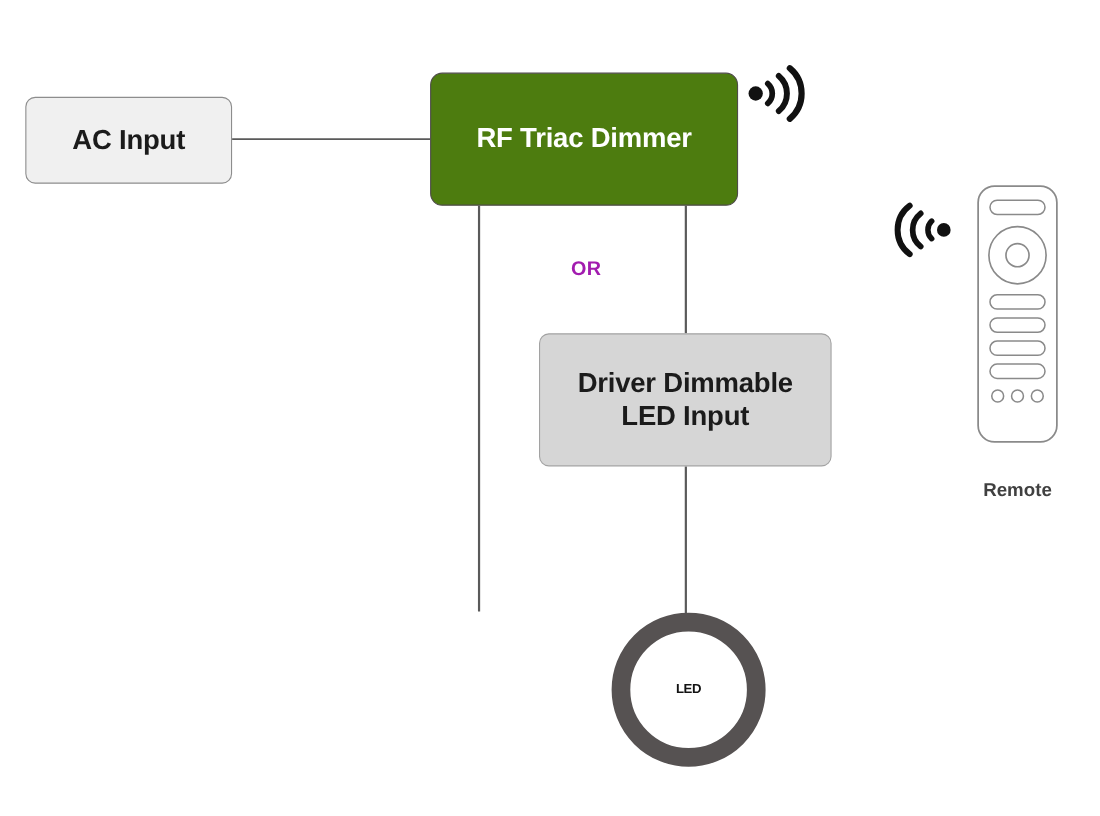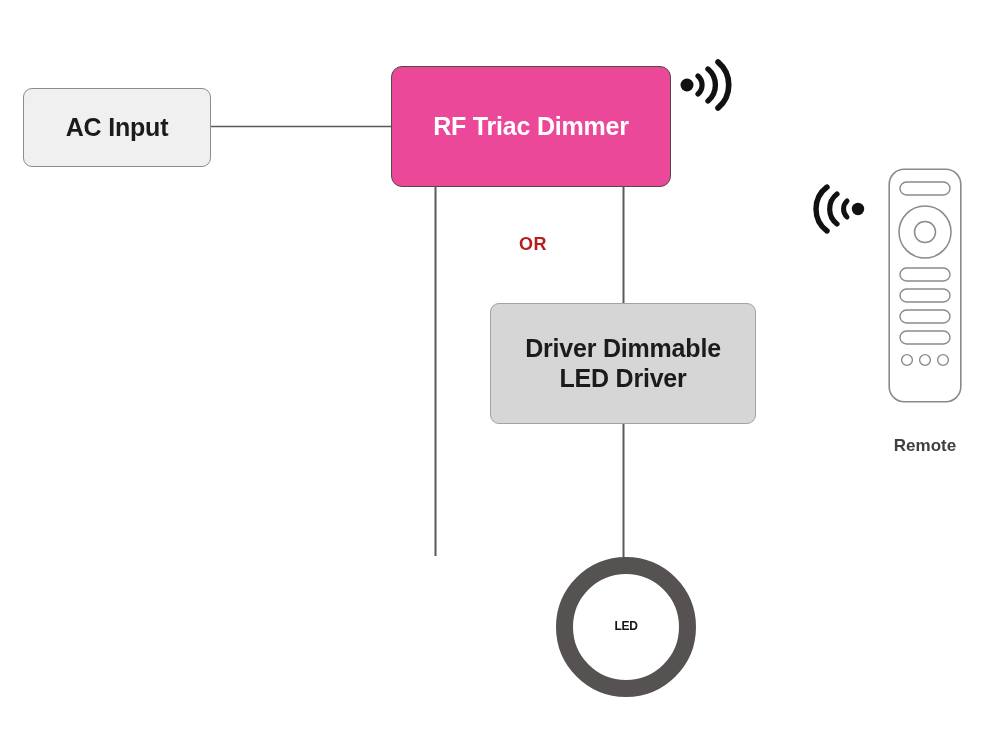--- a/index.html
+++ b/index.html
@@ -54,21 +54,21 @@
     color: #1b1b1b;
     font-size: 25px;
     font-weight: bold;
   }
 
   #dimmer-box {
     left: 391px;
     top: 66px;
     width: 280px;
     height: 121px;
-    background: #ec4899;
+    background: #4d7c0f;
     border: 1px solid #4f4b4a;
     border-radius: 11px;
   }
   #dimmer-box .node-label {
     color: #ffffff;
     font-size: 25px;
     font-weight: bold;
   }
 
   #driver-box {
@@ -85,21 +85,21 @@
     font-weight: bold;
   }
 
   
   #or-label {
     position: absolute;
     left: 493px;
     top: 234px;
     width: 80px;
     text-align: center;
-    color: #b91c1c;
+    color: #a21caf;
     font-size: 18px;
     font-weight: bold;
     letter-spacing: 0.5px;
   }
 
   
   .lamp {
     position: absolute;
     box-sizing: border-box;
     border-radius: 50%;
@@ -199,21 +199,21 @@
     <path d="M21 19 A 12 12 0 0 1 21 37" fill="none" stroke="#111111" stroke-width="5.2" stroke-linecap="round"></path>
     <path d="M31 12 A 21 21 0 0 1 31 44" fill="none" stroke="#111111" stroke-width="5.4" stroke-linecap="round"></path>
     <path d="M41 5 A 30 30 0 0 1 41 51" fill="none" stroke="#111111" stroke-width="5.6" stroke-linecap="round"></path>
   </svg>
 
   <div id="or-label">OR</div>
 
   <div class="node-box" id="driver-box">
     <span class="node-label">
       <span>Driver Dimmable</span><br>
-      <span>LED Driver</span>
+      <span>LED Input</span>
     </span>
   </div>
 
 
   <div class="lamp" id="lamp-led">
     <span class="lamp-label">LED</span>
   </div>
 
   <svg id="rf-signal-remote" viewBox="0 0 62 52" xmlns="http://www.w3.org/2000/svg">
     <circle cx="52" cy="26" r="6.2" fill="#111111"></circle>

